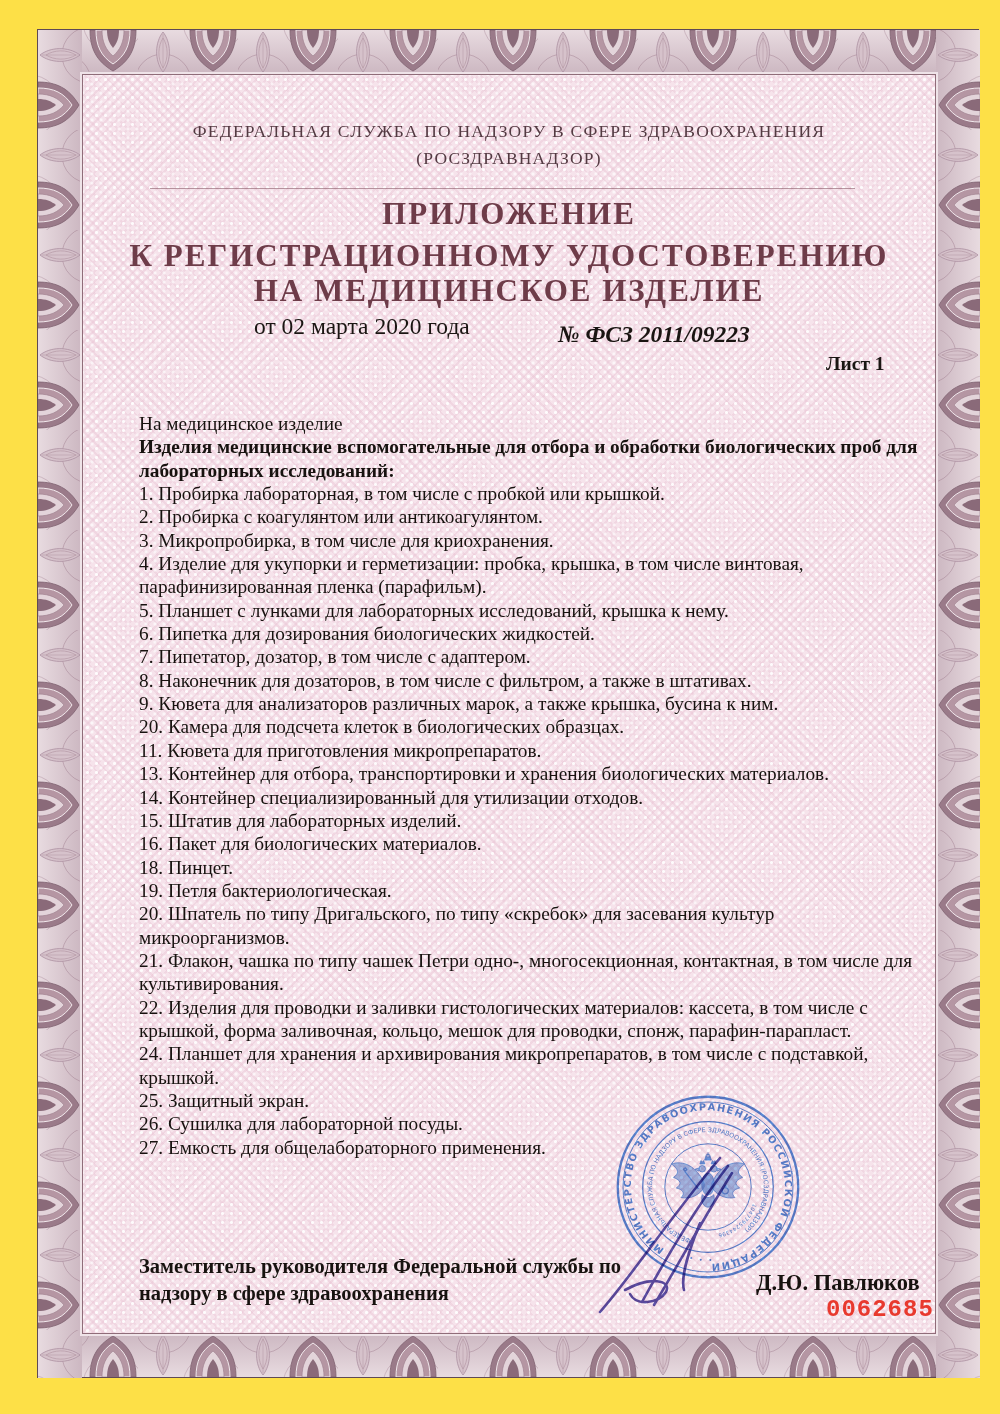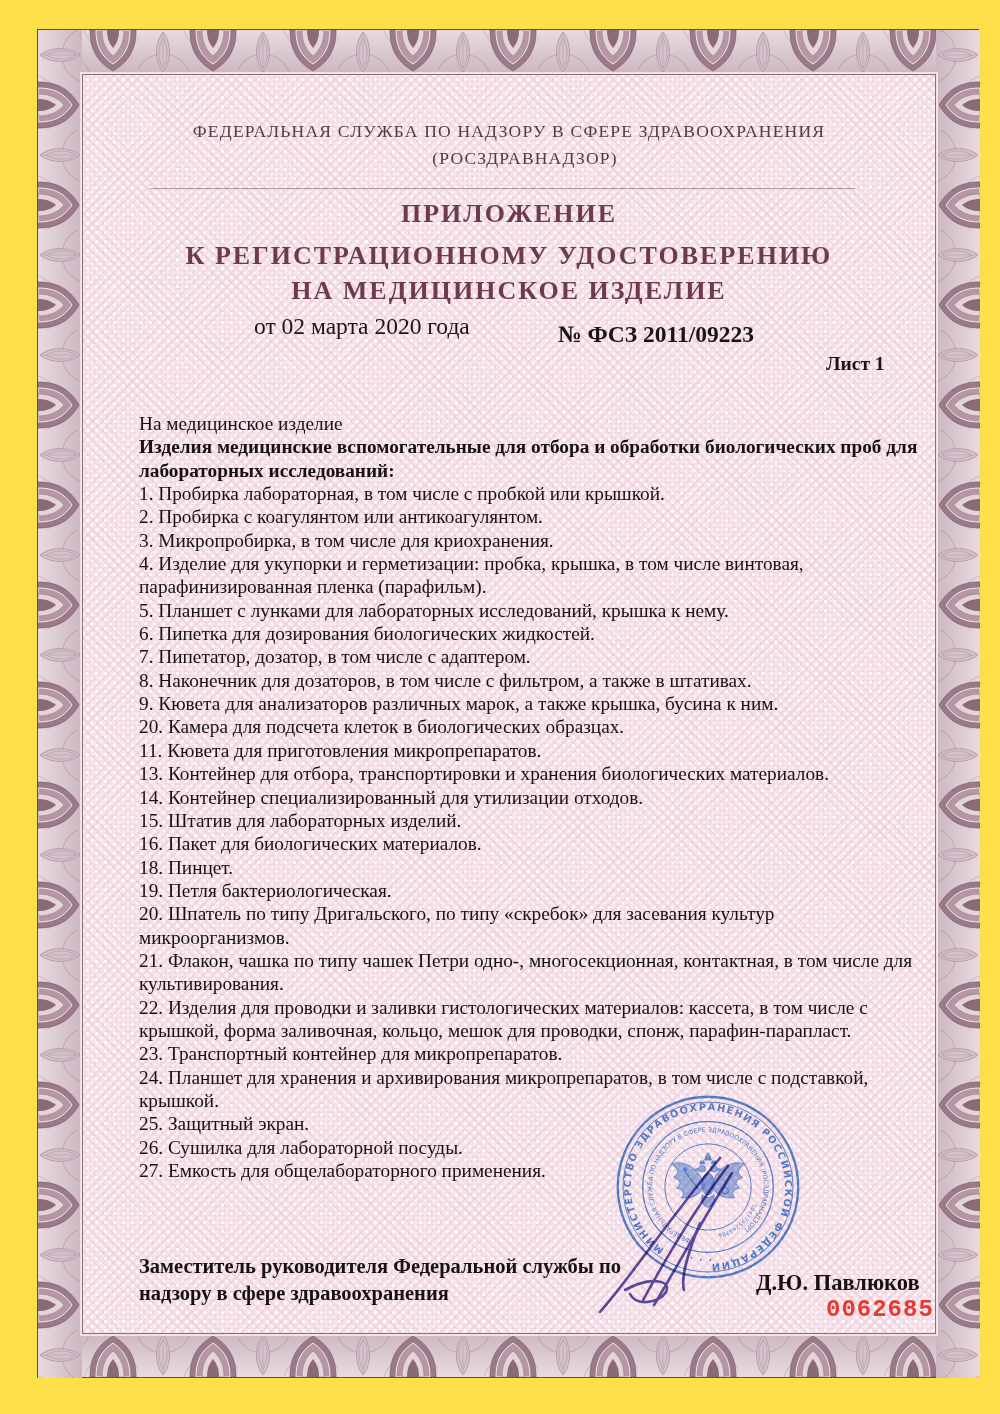--- a/index.html
+++ b/index.html
@@ -21,27 +21,27 @@
           radial-gradient(circle, rgba(255,255,255,0.9) 0 1.2px, rgba(255,255,255,0) 1.9px),
           radial-gradient(circle, rgba(255,255,255,0.75) 0 1.2px, rgba(255,255,255,0) 1.9px),
           repeating-linear-gradient(45deg, rgba(233,196,212,0.4) 0 2px, rgba(233,196,212,0) 2px 7px),
           repeating-linear-gradient(-45deg, rgba(233,196,212,0.4) 0 2px, rgba(233,196,212,0) 2px 7px);
         background-size:9px 9px, 9px 9px, auto, auto;
         background-position:0 0, 4.5px 4.5px, 0 0, 0 0;}
   .content{position:absolute;inset:0;}
   
   .hdr{position:absolute;left:82px;width:854px;text-align:center;color:#533a42;
        font-size:17.5px;letter-spacing:1.2px;line-height:22px;}
-  .hdr1{top:120px;} .hdr2{top:147px;padding-left:16px;}
+  .hdr1{top:120px;} .hdr2{top:147px;}
   .divider{position:absolute;left:150px;top:188px;width:705px;height:1px;background:rgba(137,90,104,.6);}
   .title{position:absolute;left:82px;width:854px;text-align:center;color:#6e3c49;
-         font-weight:bold;font-size:26px;letter-spacing:2px;line-height:34px;}
+         font-weight:bold;font-size:31px;letter-spacing:2px;line-height:34px;}
   .t1{top:197px;} .t2{top:239px;} .t3{top:274px;}
   .dateline{position:absolute;left:254px;top:313px;font-weight:normal;font-size:23.5px;color:#1a1512;}
-  .numline{position:absolute;left:558px;top:321px;font-weight:bold;font-size:23.5px;color:#1a1512;}
+  .numline{position:absolute;left:558px;top:321px;font-weight:bold;font-size:23.5px;color:#1a1512;font-style:italic;}
   .sheet{position:absolute;left:826px;top:353px;font-weight:bold;font-size:19.5px;color:#1a1512;}
   .body-block{position:absolute;left:139px;top:412px;width:780px;
               font-size:19.3px;line-height:23.35px;color:#17120f;}
   .body-block p{margin:0;}
   .b{font-weight:bold;}
   .sig-title{position:absolute;left:139px;top:1253px;width:510px;font-weight:bold;
              font-size:20.5px;line-height:26.5px;color:#17120f;}
   .sig-name{position:absolute;left:756px;top:1270px;font-weight:bold;font-size:22.5px;color:#17120f;}
   .serial{position:absolute;left:826px;top:1296px;font-family:"Liberation Mono", monospace;
           font-size:24px;letter-spacing:1px;color:#e8392e;font-weight:bold;}
@@ -142,21 +142,20 @@
         <p>11. Кювета для приготовления микропрепаратов.</p>
         <p>13. Контейнер для отбора, транспортировки и хранения биологических материалов.</p>
         <p>14. Контейнер специализированный для утилизации отходов.</p>
         <p>15. Штатив для лабораторных изделий.</p>
         <p>16. Пакет для биологических материалов.</p>
         <p>18. Пинцет.</p>
         <p>19. Петля бактериологическая.</p>
         <p>20. Шпатель по типу Дригальского, по типу «скребок» для засевания культур микроорганизмов.</p>
         <p>21. Флакон, чашка по типу чашек Петри одно-, многосекционная, контактная, в том числе для культивирования.</p>
         <p>22. Изделия для проводки и заливки гистологических материалов: кассета, в том числе с крышкой, форма заливочная, кольцо, мешок для проводки, спонж, парафин-парапласт.</p>
-        <p>23. Транспортный контейнер для микропрепаратов.</p>
         <p>24. Планшет для хранения и архивирования микропрепаратов, в том числе с подставкой, крышкой.</p>
         <p>25. Защитный экран.</p>
         <p>26. Сушилка для лабораторной посуды.</p>
         <p>27. Емкость для общелабораторного применения.</p>
       </div>
 
     <div class="sig-title">Заместитель руководителя Федеральной службы по надзору в сфере здравоохранения</div>
     <div class="sig-name">Д.Ю. Павлюков</div>
     <div class="serial">0062685</div>
 

